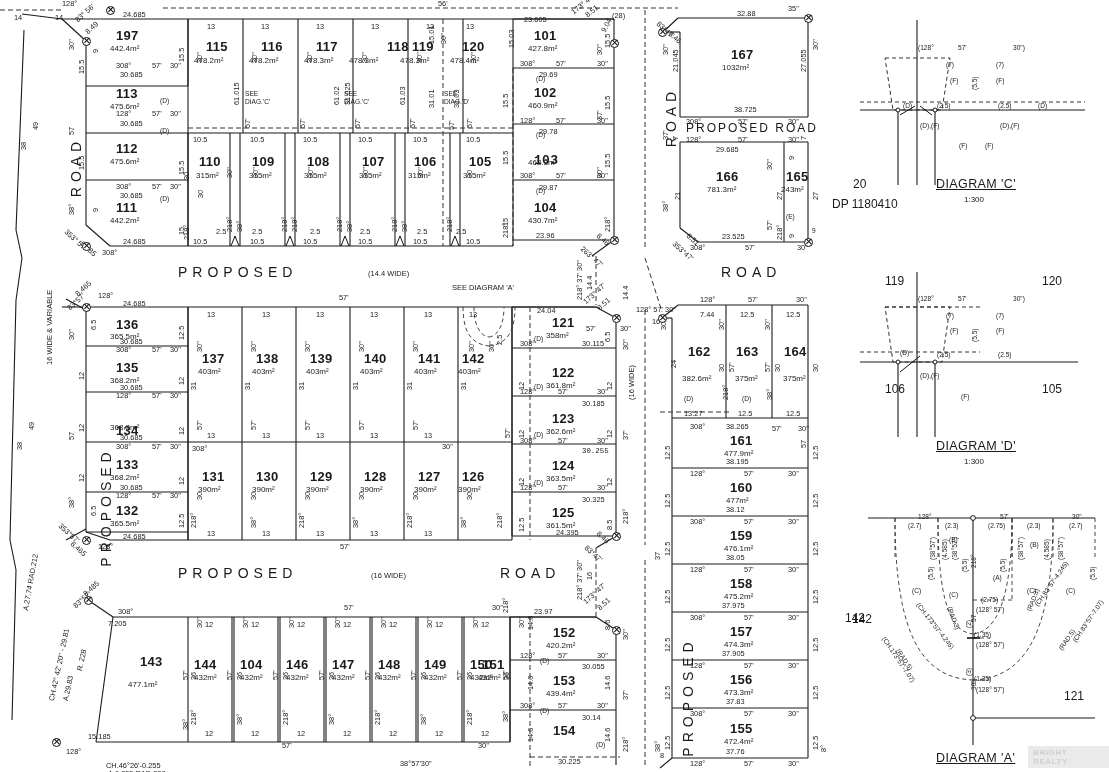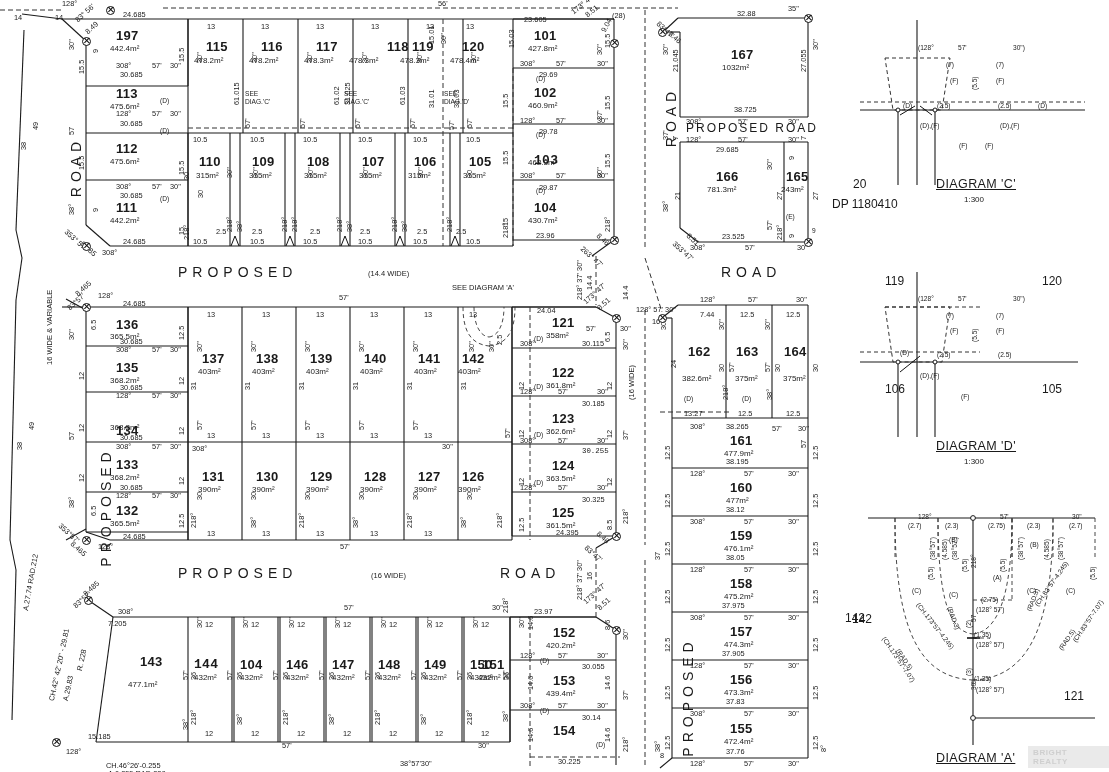--- a/index.html
+++ b/index.html
@@ -636,21 +636,21 @@
   <div class="t dim rotm" style="left:596px;top:306px;transform:rotate(-42deg);">8.51</div>
   <div class="t dim rotm" style="left:582px;top:300px;transform:rotate(-42deg);">173° 47'</div>
   <div class="t dim rotm" style="left:600px;top:530px;transform:rotate(42deg);">8.46</div>
   <div class="t dim rotm" style="left:588px;top:544px;transform:rotate(42deg);">83°47'</div>
   <div class="t dim rot90" style="left:586px;top:580px;">16</div>
   <div class="t dim rot90" style="left:576px;top:600px;">218° 37' 30"</div>
   <div class="t dim rot90" style="left:622px;top:300px;">14.4</div>
 
   <div class="t lot" style="left:140px;top:655px;">143</div>
   <div class="t area" style="left:128px;top:681px;">477.1m²</div>
-  <div class="t lot" style="left:194px;top:658px;font-family:Liberation Mono, monospace;">144</div>
+  <div class="t lot" style="left:194px;top:658px;">144</div>
   <div class="t area" style="left:194px;top:674px;">432m²</div>
   <div class="t lot" style="left:240px;top:658px;">104</div>
   <div class="t area" style="left:240px;top:674px;">432m²</div>
   <div class="t lot" style="left:286px;top:658px;">146</div>
   <div class="t area" style="left:286px;top:674px;">432m²</div>
   <div class="t lot" style="left:332px;top:658px;">147</div>
   <div class="t area" style="left:332px;top:674px;">432m²</div>
   <div class="t lot" style="left:378px;top:658px;">148</div>
   <div class="t area" style="left:378px;top:674px;">432m²</div>
   <div class="t lot" style="left:424px;top:658px;">149</div>

